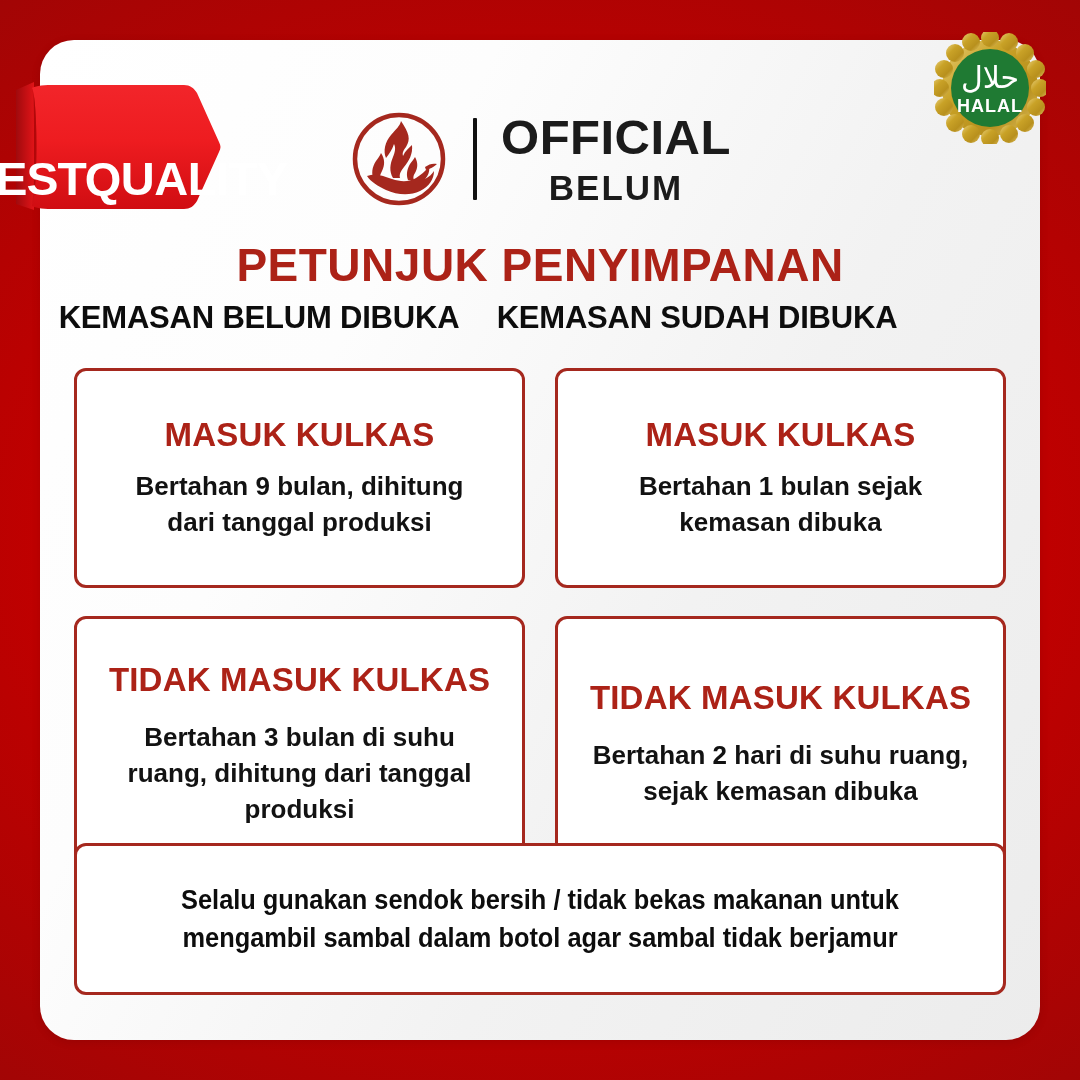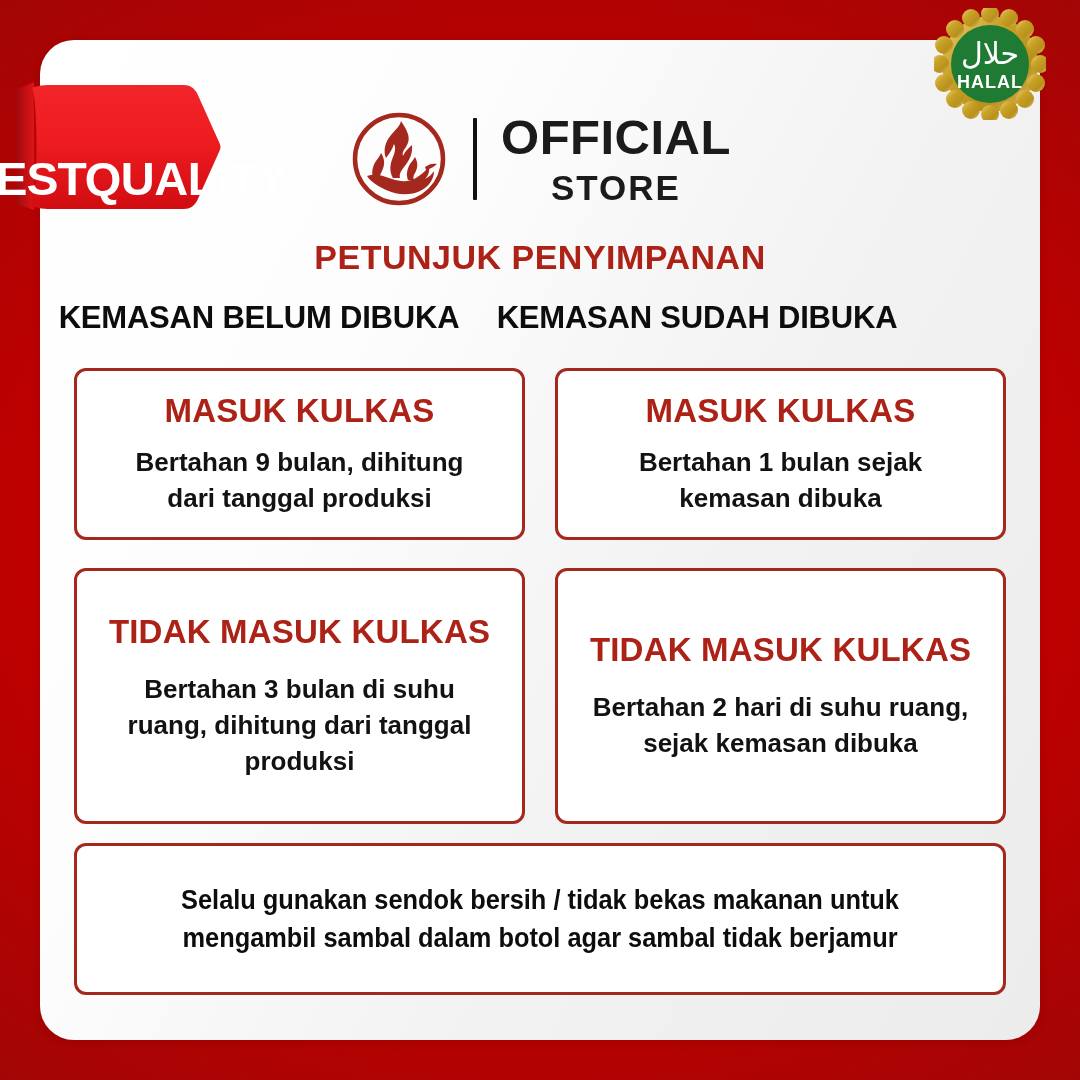--- a/index.html
+++ b/index.html
@@ -121,36 +121,36 @@
     font-weight: bold;
     font-size: 35px;
     letter-spacing: 2px;
     color: #1b1b1b;
     margin-top: 8px;
   }
 
   #halal-badge {
     position: absolute;
     right: 34px;
-    top: 8px;
+    top: 32px;
     width: 112px;
     height: 112px;
   }
   #halal-badge svg { display:block; }
 
   
   #main-title {
     position: absolute;
     left: 40px;
     top: 238px;
     width: 1000px;
     text-align: center;
     font-family: "Liberation Sans", sans-serif;
     font-weight: bold;
-    font-size: 34px;
+    font-size: 46px;
     letter-spacing: 0.5px;
     color: #ac2217;
   }
 
   
   #col-headers {
     position: absolute;
     left: 40px;
     top: 300px;
     width: 876px;
@@ -183,21 +183,21 @@
     border-radius: 12px;
     background: #ffffff;
     box-sizing: border-box;
     display: flex;
     flex-direction: column;
     align-items: center;
     justify-content: center;
     text-align: center;
     padding: 16px 18px 18px;
   }
-  .card.r1 { height: 172px; }
+  .card.r1 { height: 220px; }
   .card.r2 { height: 256px; }
 
   .card-title {
     font-family: "Liberation Sans", sans-serif;
     font-weight: bold;
     font-size: 33px;
     color: #ac2217;
     line-height: 1.35;
     letter-spacing: 0.2px;
   }
@@ -260,21 +260,21 @@
         <path d="M18 67 C27 64 34 67 43 70 C52 73 60 73 67 69 C72 66 76 62 80 58
                  C81 62 79 67 76 70 C80 68 83 65 85 62 C85 70 80 78 71 82
                  C61 87 48 86 37 81 C29 77 22 73 18 67 Z" fill="#a5281e"></path>
         <path d="M76 58 C80 55 84 54 88 55 C85 58 81 60 77 61 Z" fill="#a5281e"></path>
       </svg>
 
       <div id="divider"></div>
 
       <div id="wordmark">
         <div class="official">OFFICIAL</div>
-        <div class="store">STORE</div>
+        <div class="store">BELUM</div>
       </div>
     </div>
   </div>
 
   <div id="ribbon">
     <svg width="212" height="130" viewBox="0 0 212 130">
       <defs>
         <linearGradient id="ribMain" x1="0" y1="0" x2="0" y2="1">
           <stop offset="0%" stop-color="#f2252a"></stop>
           <stop offset="45%" stop-color="#ee1c20"></stop>

